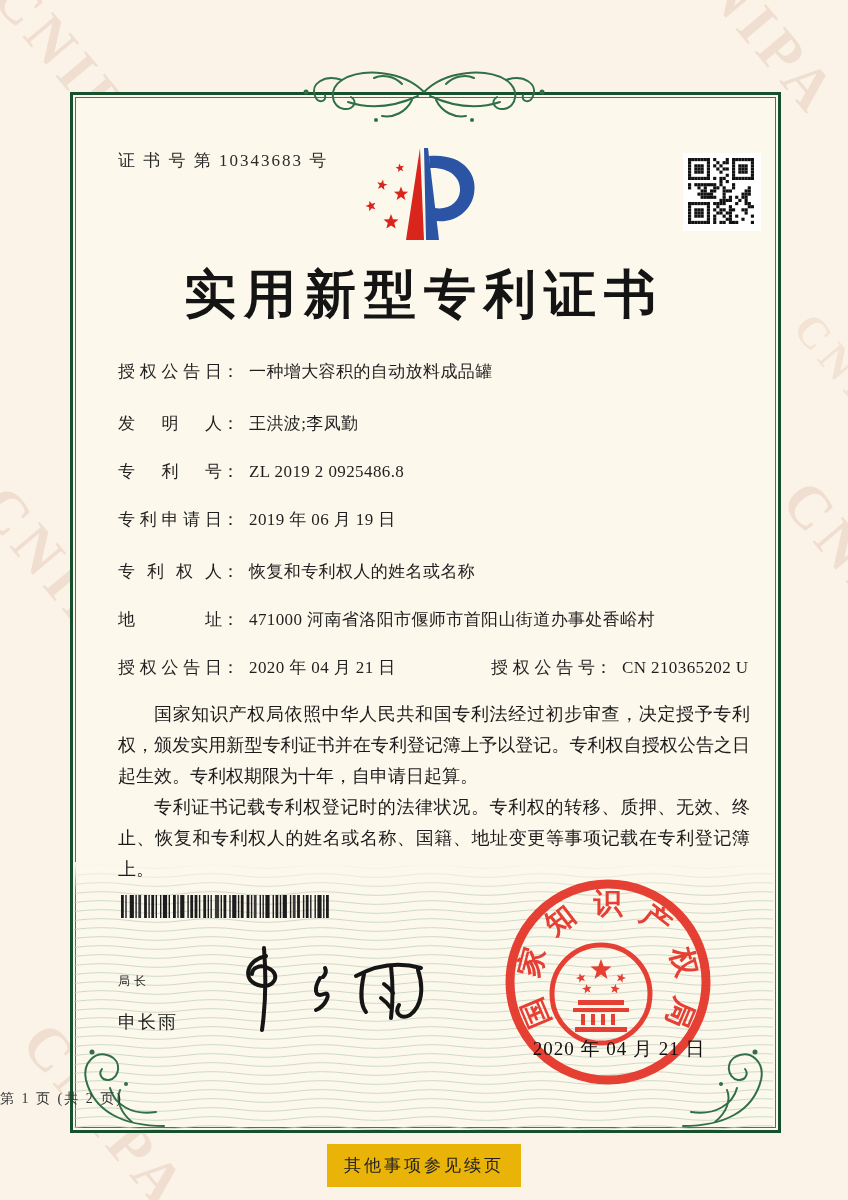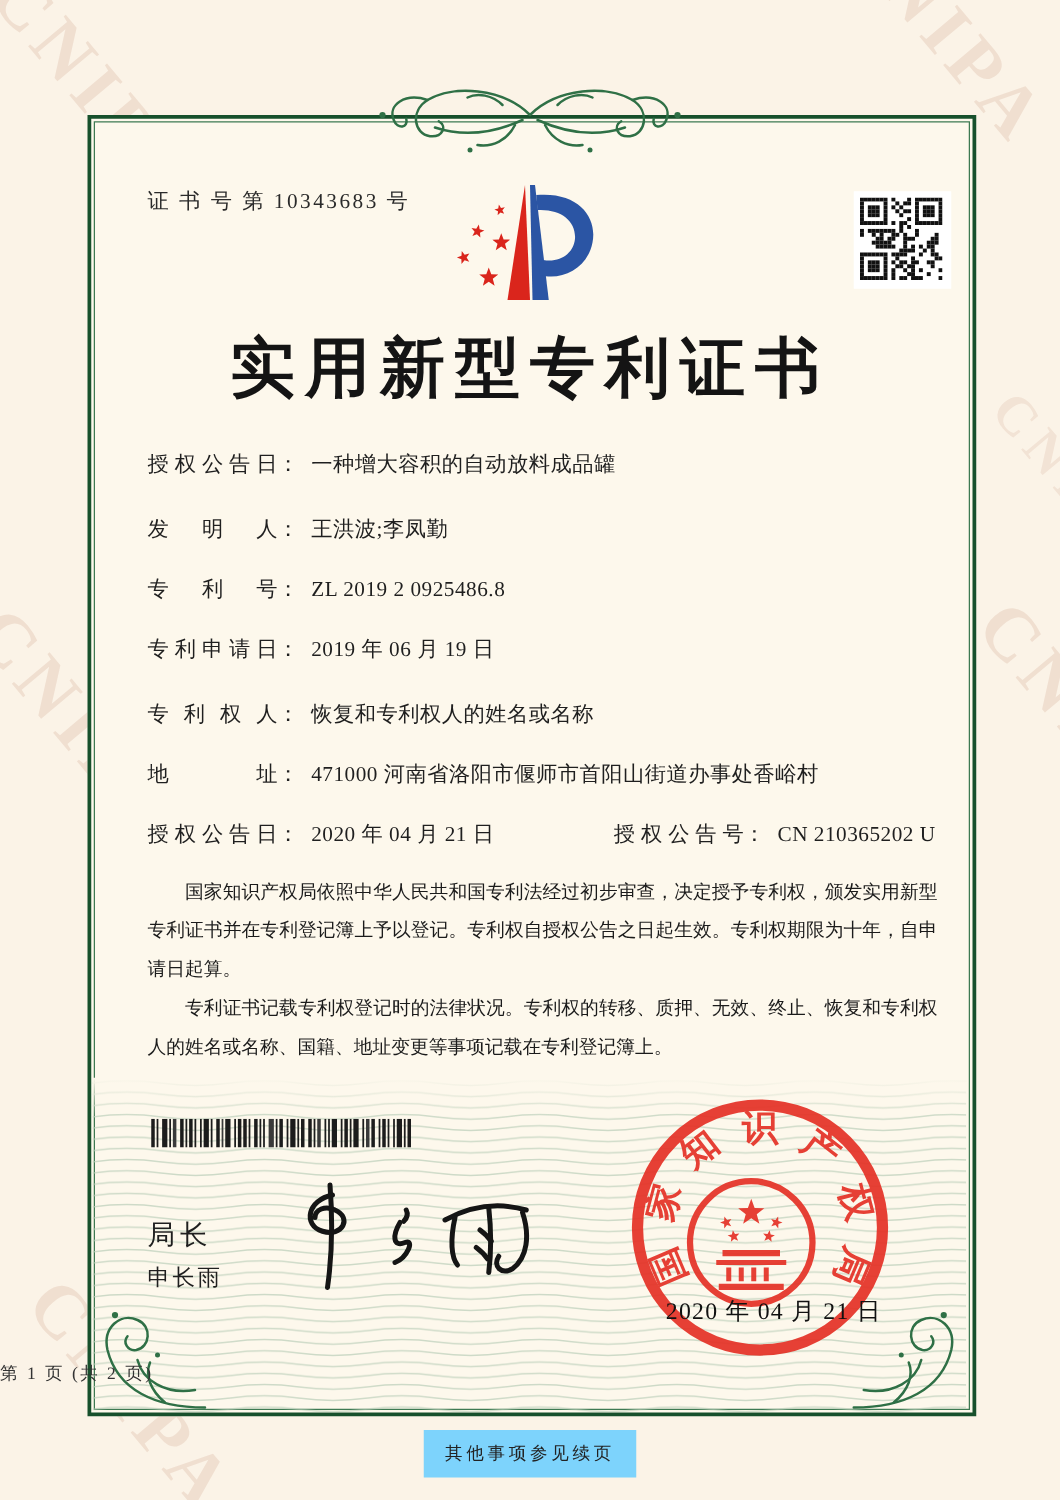--- a/index.html
+++ b/index.html
@@ -32,37 +32,37 @@
     position:absolute;left:0;top:260px;width:100%;text-align:center;
     font-size:52px;font-weight:700;letter-spacing:8px;color:#141414;
   }
   .field-row{position:absolute;left:118px;width:640px;font-size:17px;white-space:nowrap;}
   .f-label{display:inline-block;width:104px;text-align:justify;text-align-last:justify;-moz-text-align-last:justify;}
   .f-colon{display:inline-block;margin-right:10px;}
   .f-value{letter-spacing:0.4px;}
   .pair2{position:absolute;left:337px;top:0;margin-left:36px;}
   .paras{
     position:absolute;left:118px;top:699px;width:632px;
-    font-size:15px;line-height:31px;text-align:justify;color:#1b1b1b;
+    font-size:18px;line-height:31px;text-align:justify;color:#1b1b1b;
   }
   .paras p{margin:0;text-indent:2em;}
   .barcode{position:absolute;left:119px;top:895px;}
-  .director-title{position:absolute;left:118px;top:973px;font-size:22px;letter-spacing:4px;}
+  .director-title{position:absolute;left:118px;top:973px;font-size:12px;letter-spacing:4px;}
   .director-name{position:absolute;left:118px;top:1010px;font-size:18px;letter-spacing:2px;}
   .signature{position:absolute;left:228px;top:944px;}
   .seal{position:absolute;left:497px;top:872px;}
   .seal-char{font:700 29px "Liberation Serif",serif;fill:#e53126;text-anchor:middle;dominant-baseline:central;}
   .seal-date{
     position:absolute;left:512px;top:1036px;width:214px;text-align:center;
     font-size:19px;color:#111;z-index:6;letter-spacing:1px;
   }
   .page-num{position:absolute;left:0;top:1090px;width:100%;font-size:14px;letter-spacing:2px;color:#333;}
   .note{
     position:absolute;top:1144px;left:50%;transform:translateX(-50%);
-    background:#7dd3fc;padding:10px 17px;font-size:14px;letter-spacing:3px;color:#222;white-space:nowrap;
+    background:#eab308;padding:10px 17px;font-size:17px;letter-spacing:3px;color:#222;white-space:nowrap;
   }
 </style>
 </head>
 <body>
 
 <div class="page">
 
   <span class="wm" style="left:-35px;top:35px;">CNIPA</span>
   <span class="wm" style="left:645px;top:-12px;">CNIPA</span>
   <span class="wm small" style="left:233px;top:158px;">CNIPA</span>

